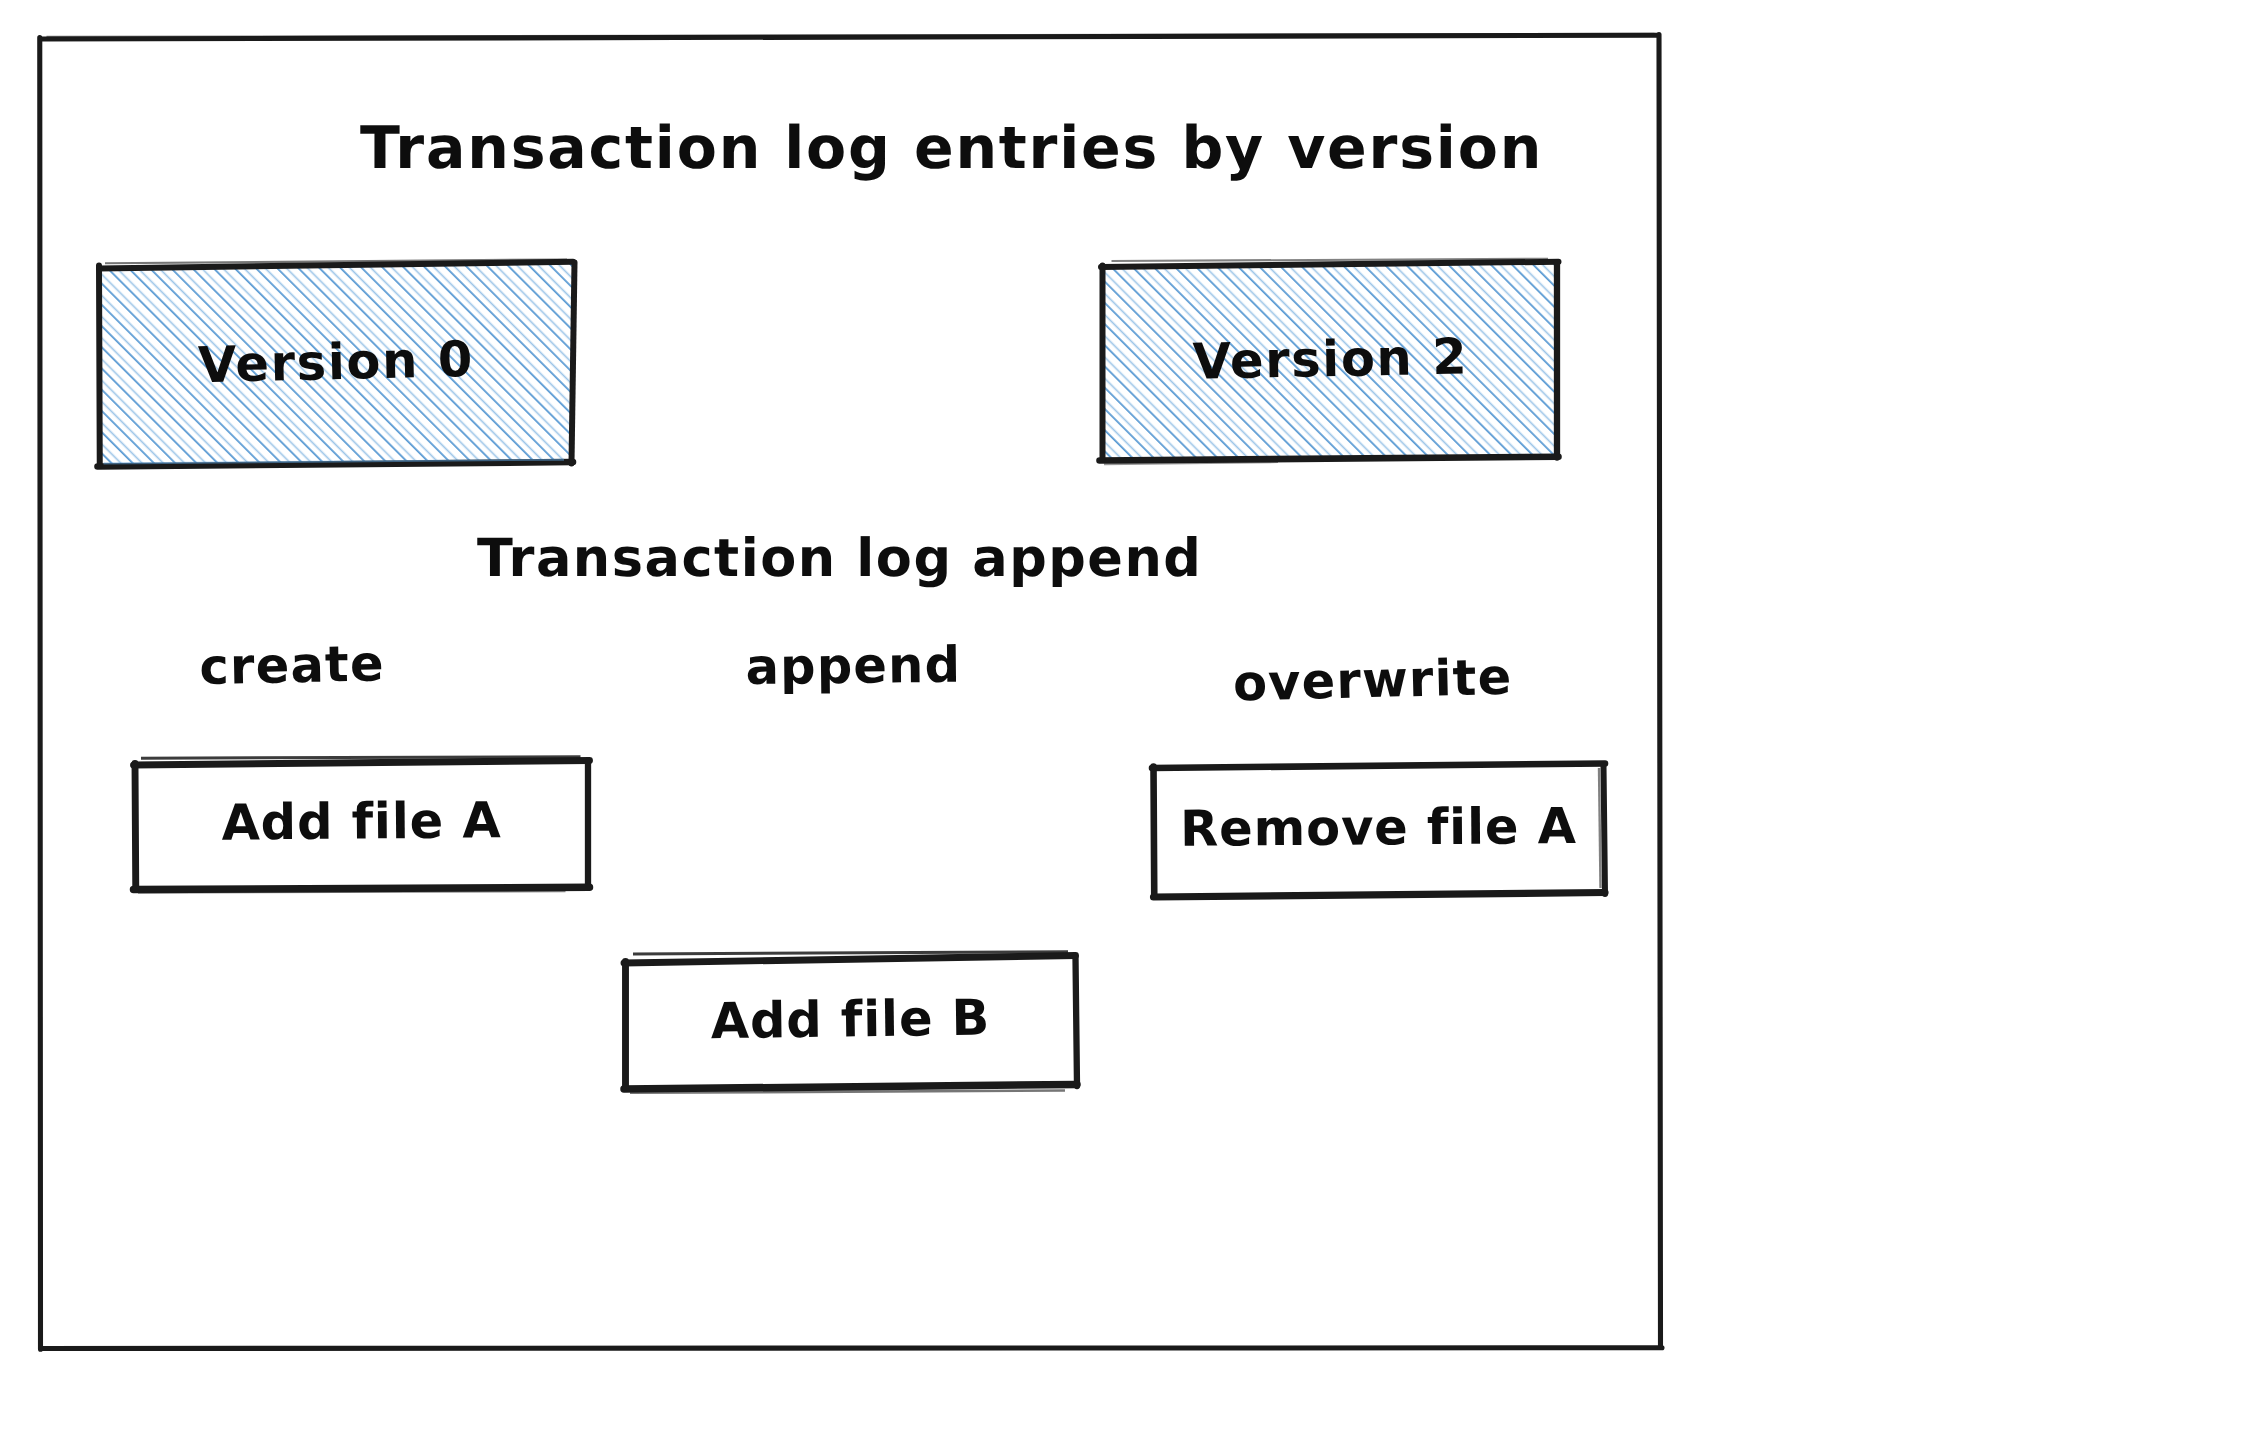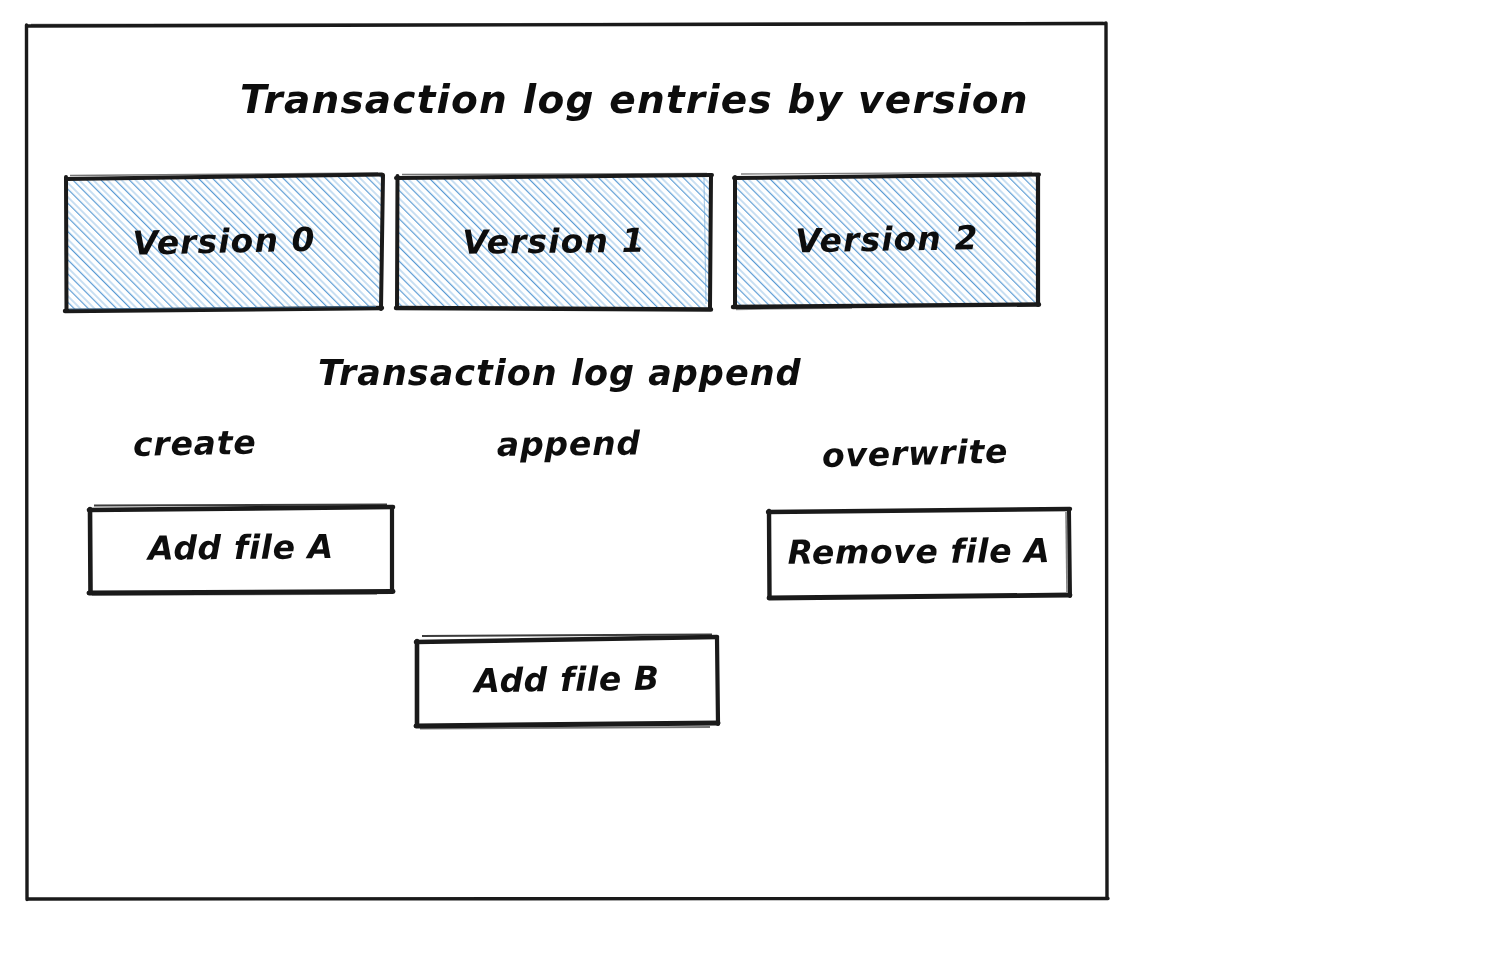--- a/index.html
+++ b/index.html
@@ -13,21 +13,20 @@
     height: 958px;
     overflow: hidden;
     font-family: "DejaVu Sans", sans-serif;
   }
 
   #canvas {
     position: relative;
     width: 1510px;
     height: 958px;
     background: #ffffff;
-    font-style: italic;
   }
 
   
   .frame {
     position: absolute;
     left: 25px;
     top: 22px;
     width: 1083px;
     height: 878px;
   }
@@ -148,39 +147,20 @@
       <path d="M2 7 L318 2.5" stroke="#1a1a1a" stroke-width="4" fill="none" stroke-linecap="round"></path>
       <path d="M319 3 L317 137" stroke="#1a1a1a" stroke-width="4" fill="none" stroke-linecap="round"></path>
       <path d="M318 136 L1 139" stroke="#1a1a1a" stroke-width="4.4" fill="none" stroke-linecap="round"></path>
       <path d="M2.5 138.5 L2 5" stroke="#1a1a1a" stroke-width="4" fill="none" stroke-linecap="round"></path>
       <path d="M6 3.5 L314 1" stroke="#1a1a1a" stroke-width="1.5" fill="none" opacity="0.6"></path>
       <path d="M5 137 L312 134.5" stroke="#5a9bd4" stroke-width="1.2" fill="none" opacity="0.55"></path>
     </svg>
     <div class="vlabel">Version 0</div>
   </div>
 
-  <div class="vbox v1">
-    <svg class="shape" width="320" height="140" viewBox="0 0 320 140" aria-hidden="true">
-      <defs>
-        <pattern id="hatch1" width="10" height="10" patternTransform="rotate(-45)" patternUnits="userSpaceOnUse">
-          <rect width="10" height="10" fill="#ffffff"></rect>
-          <line x1="0" y1="0" x2="0" y2="10" stroke="#5a9bd4" stroke-width="2.4"></line>
-          <line x1="5" y1="0" x2="5" y2="10" stroke="#9cc5e8" stroke-width="1.1"></line>
-        </pattern>
-      </defs>
-      <path d="M4 5 L317 5 L315 137 L3 136 Z" fill="url(#hatch1)"></path>
-      <path d="M2 6 L318 3" stroke="#1a1a1a" stroke-width="4" fill="none" stroke-linecap="round"></path>
-      <path d="M317 4 L316 136" stroke="#1a1a1a" stroke-width="4" fill="none" stroke-linecap="round"></path>
-      <path d="M317 137.5 L2 136" stroke="#1a1a1a" stroke-width="4.4" fill="none" stroke-linecap="round"></path>
-      <path d="M3 135 L3.5 4" stroke="#1a1a1a" stroke-width="4" fill="none" stroke-linecap="round"></path>
-      <path d="M8 2.5 L313 1.5" stroke="#1a1a1a" stroke-width="1.5" fill="none" opacity="0.6"></path>
-      <path d="M310 6 L312 132" stroke="#5a9bd4" stroke-width="1.2" fill="none" opacity="0.5"></path>
-    </svg>
-    <div class="vlabel">Version 1</div>
-  </div>
 
   <div class="vbox v2">
     <svg class="shape" width="310" height="140" viewBox="0 0 310 140" aria-hidden="true">
       <defs>
         <pattern id="hatch2" width="10" height="10" patternTransform="rotate(-45)" patternUnits="userSpaceOnUse">
           <rect width="10" height="10" fill="#ffffff"></rect>
           <line x1="0" y1="0" x2="0" y2="10" stroke="#5a9bd4" stroke-width="2.4"></line>
           <line x1="5" y1="0" x2="5" y2="10" stroke="#9cc5e8" stroke-width="1.1"></line>
         </pattern>
       </defs>

